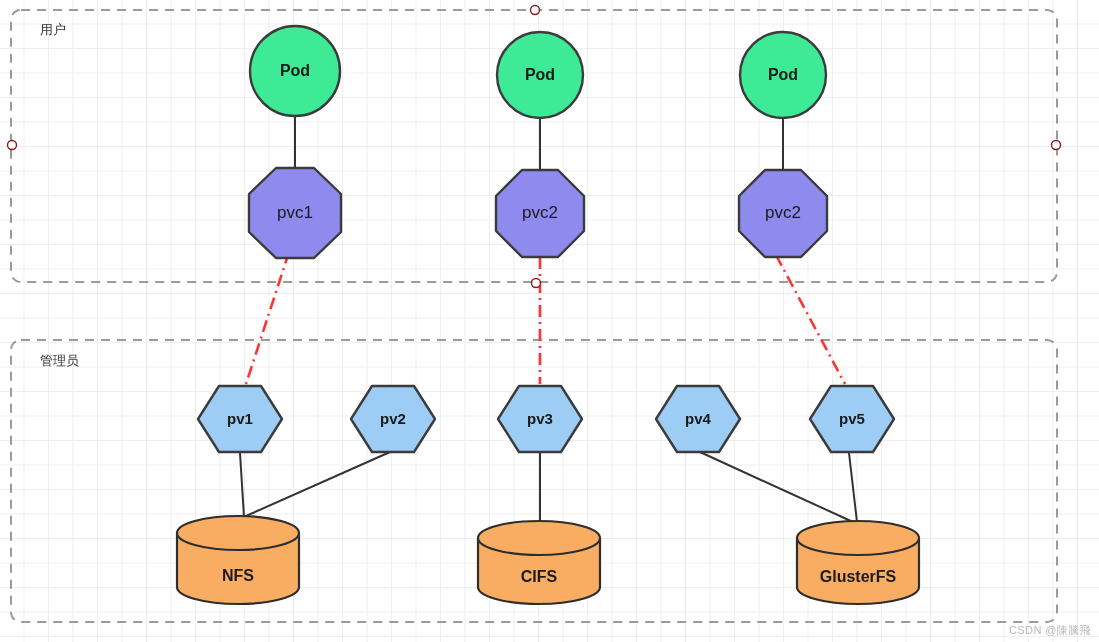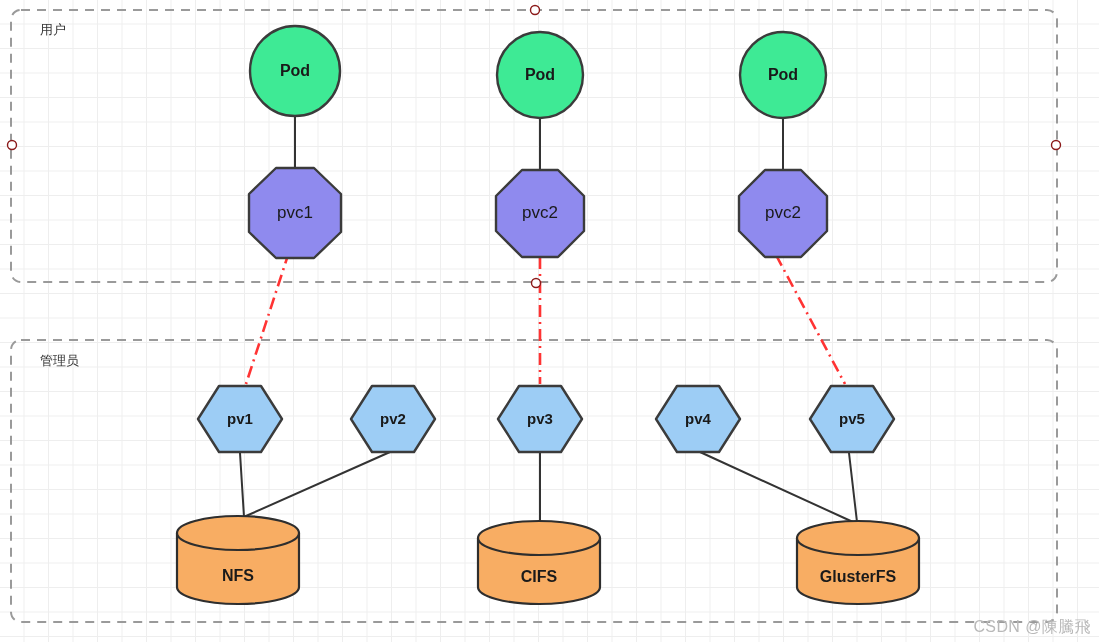--- a/index.html
+++ b/index.html
@@ -56,21 +56,21 @@
     font-family: "Liberation Sans", "DejaVu Sans", sans-serif;
     font-size: 13px;
     fill: #333333;
     dominant-baseline: middle;
   }
   .watermark {
     position: absolute;
     right: 8px;
     bottom: 4px;
     font-family: "Liberation Sans", "DejaVu Sans", sans-serif;
-    font-size: 16px;
+    font-size: 11px;
     color: #b9b9b9;
     letter-spacing: 0.4px;
     user-select: none;
     white-space: nowrap;
   }
   .group-box {
     fill: none;
     stroke: #9a9a9a;
     stroke-width: 2;
     stroke-dasharray: 9 7;

